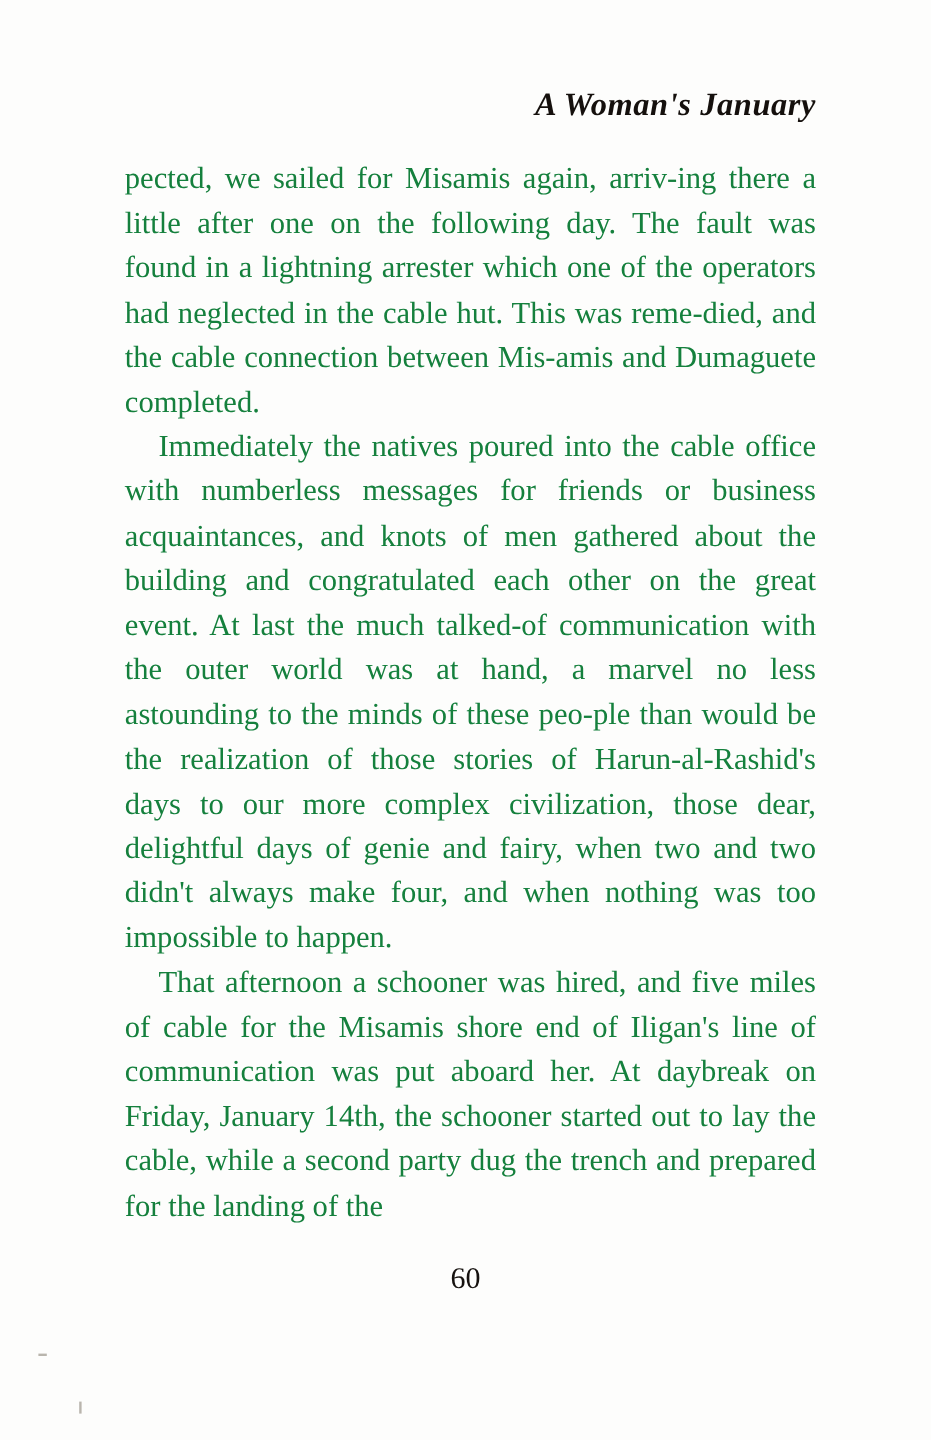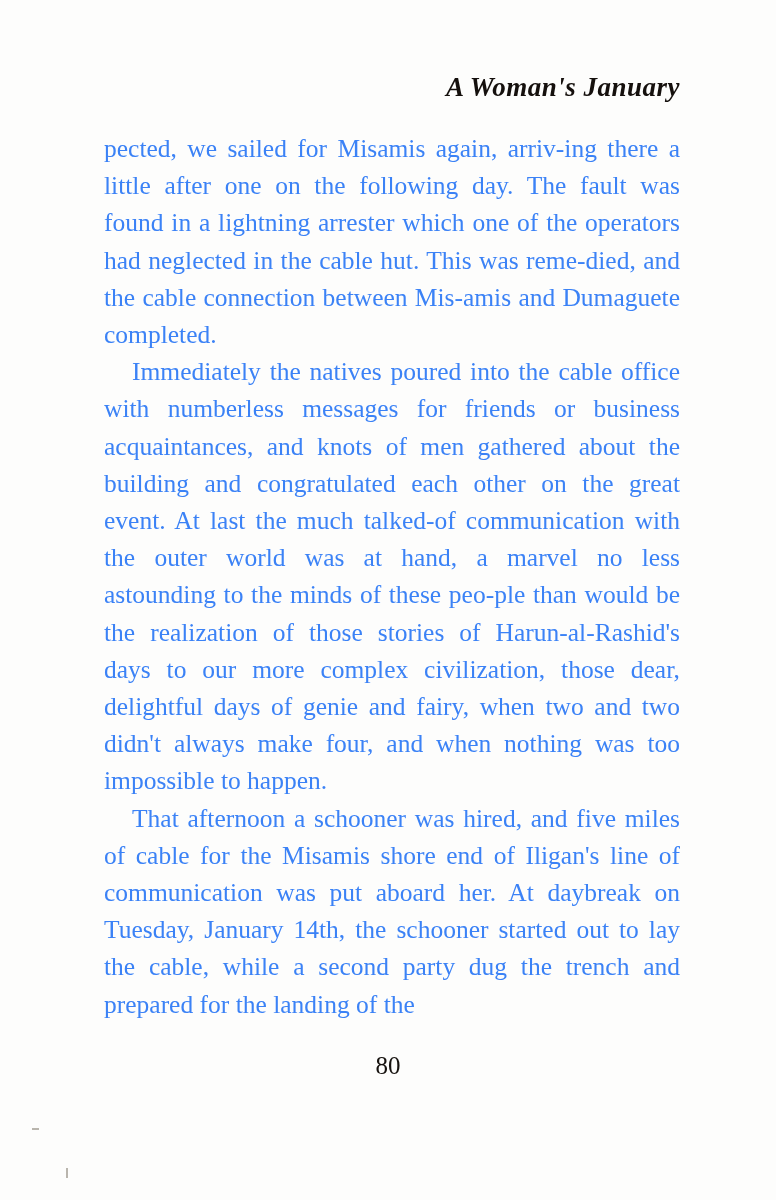--- a/index.html
+++ b/index.html
@@ -35,21 +35,21 @@
     color: #15100d;
     white-space: nowrap;
   }
   .body-text {
     position: absolute;
     left: 104px;
     top: 130px;
     width: 576px;
     font-size: 25.5px;
     line-height: 37.2px;
-    color: #3b82f6;
+    color: #15803d;
     text-align: justify;
     text-justify: inter-word;
   }
   .body-text p {
     margin: 0;
     text-indent: 28px;
   }
   .body-text p.first {
     text-indent: 0;
   }
@@ -73,21 +73,21 @@
 </head>
 <body>
 
 <div class="page">
 
   <div class="running-head">A Woman's January</div>
 
   <div class="body-text">
     <p class="first">pected, we sailed for Misamis again, arriv-ing there a little after one on the following day. The fault was found in a lightning arrester which one of the operators had neglected in the cable hut. This was reme-died, and the cable connection between Mis-amis and Dumaguete completed.</p>
     <p>Immediately the natives poured into the cable office with numberless messages for friends or business acquaintances, and knots of men gathered about the building and congratulated each other on the great event. At last the much talked-of communication with the outer world was at hand, a marvel no less astounding to the minds of these peo-ple than would be the realization of those stories of Harun-al-Rashid's days to our more complex civilization, those dear, delightful days of genie and fairy, when two and two didn't always make four, and when nothing was too impossible to happen.</p>
-    <p>That afternoon a schooner was hired, and five miles of cable for the Misamis shore end of Iligan's line of communication was put aboard her. At daybreak on Tuesday, January 14th, the schooner started out to lay the cable, while a second party dug the trench and prepared for the landing of the</p>
+    <p>That afternoon a schooner was hired, and five miles of cable for the Misamis shore end of Iligan's line of communication was put aboard her. At daybreak on Friday, January 14th, the schooner started out to lay the cable, while a second party dug the trench and prepared for the landing of the</p>
   </div>
 
-  <div class="page-number">80</div>
+  <div class="page-number">60</div>
 
   <div class="speck speck-a"></div>
   <div class="speck speck-b"></div>
 
 </div>
 
 </body></html>

